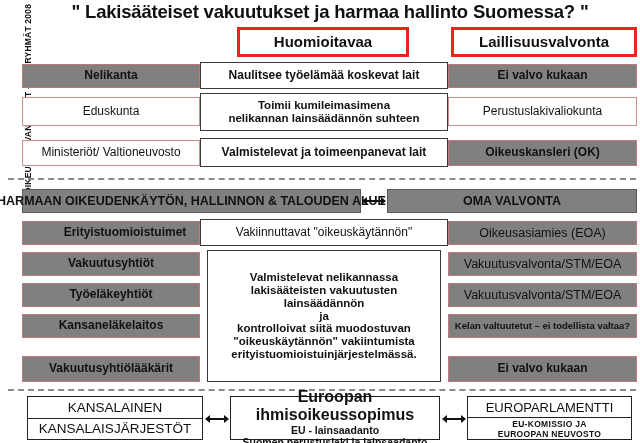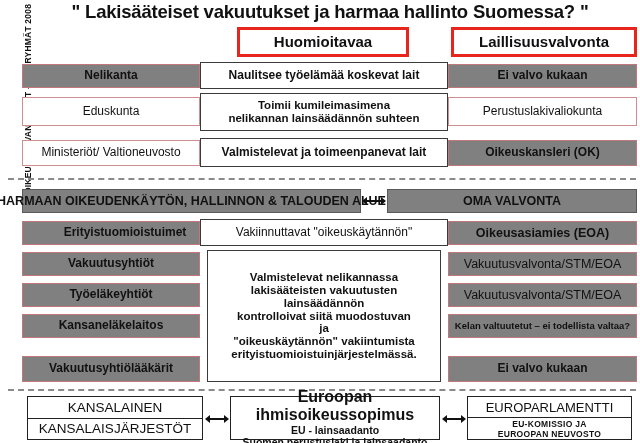--- a/index.html
+++ b/index.html
@@ -167,30 +167,30 @@
   <div class="box greyflat" style="left:387px;top:189px;width:250px;height:24px;font-size:12.5px;">
     <span>OMA VALVONTA</span>
   </div>
 
   <div class="box grey" style="left:22px;top:221px;width:178px;height:24px;padding-left:28px;">
     <span>Erityistuomioistuimet</span>
   </div>
   <div class="box whitedark" style="left:200px;top:219px;width:248px;height:27px;font-weight:normal;">
     <span class="nowrap">Vakiinnuttavat "oikeuskäytännön"</span>
   </div>
-  <div class="box grey" style="left:448px;top:221px;width:189px;height:24px;font-weight:bold;font-size:12.5px;">
+  <div class="box grey" style="left:448px;top:221px;width:189px;height:24px;font-weight:normal;font-size:12.5px;">
     <span>Oikeusasiamies (EOA)</span>
   </div>
 
   <div class="box bigbox" style="left:207px;top:250px;width:234px;height:132px;justify-content:center;">
     <span class="ln">Valmistelevat nelikannassa</span>
     <span class="ln">lakisääteisten vakuutusten</span>
     <span class="ln">lainsäädännön</span>
+    <span class="ln">ja</span>
     <span class="ln">kontrolloivat siitä muodostuvan</span>
-    <span class="ln">ja</span>
     <span class="ln">"oikeuskäytännön" vakiintumista</span>
     <span class="ln">erityistuomioistuinjärjestelmässä.</span>
   </div>
 
   <div class="box grey" style="left:22px;top:252px;width:178px;height:24px;">
     <span>Vakuutusyhtiöt</span>
   </div>
   <div class="box grey" style="left:448px;top:252px;width:189px;height:24px;font-weight:normal;font-size:12.5px;">
     <span>Vakuutusvalvonta/STM/EOA</span>
   </div>

